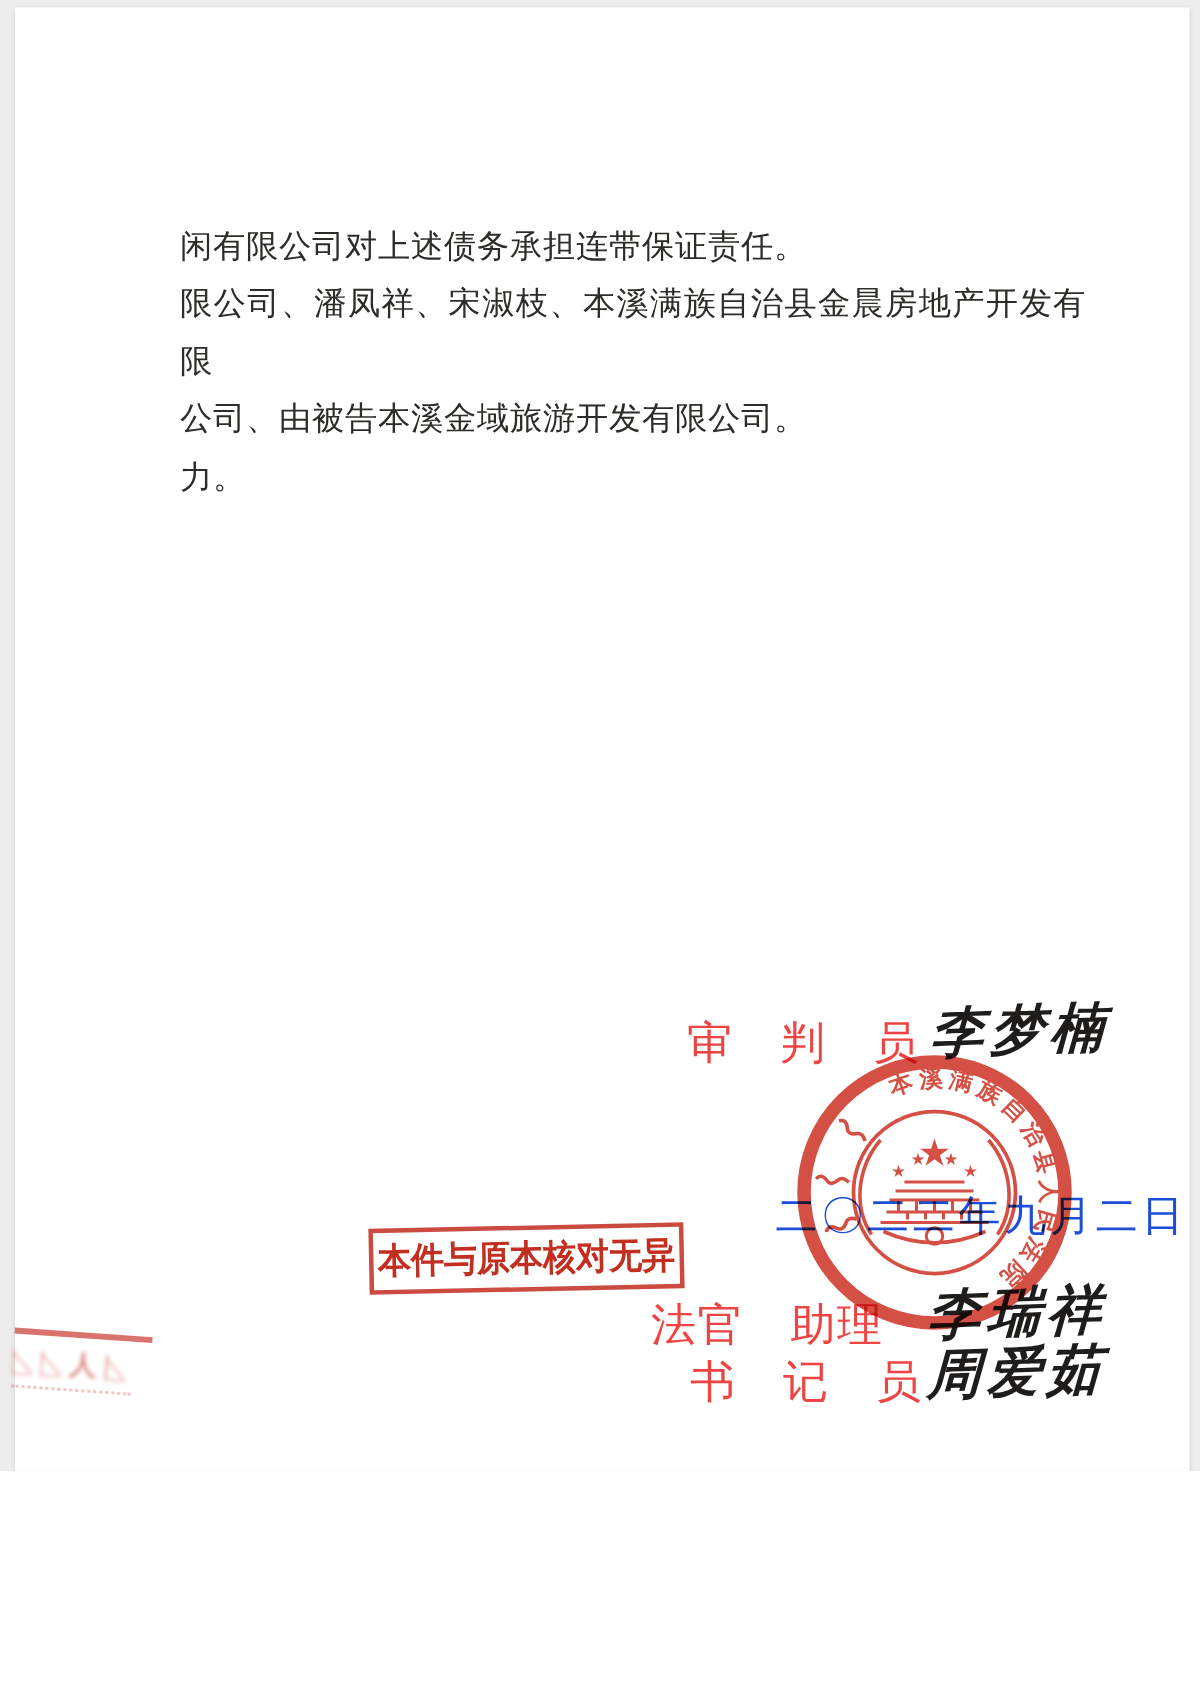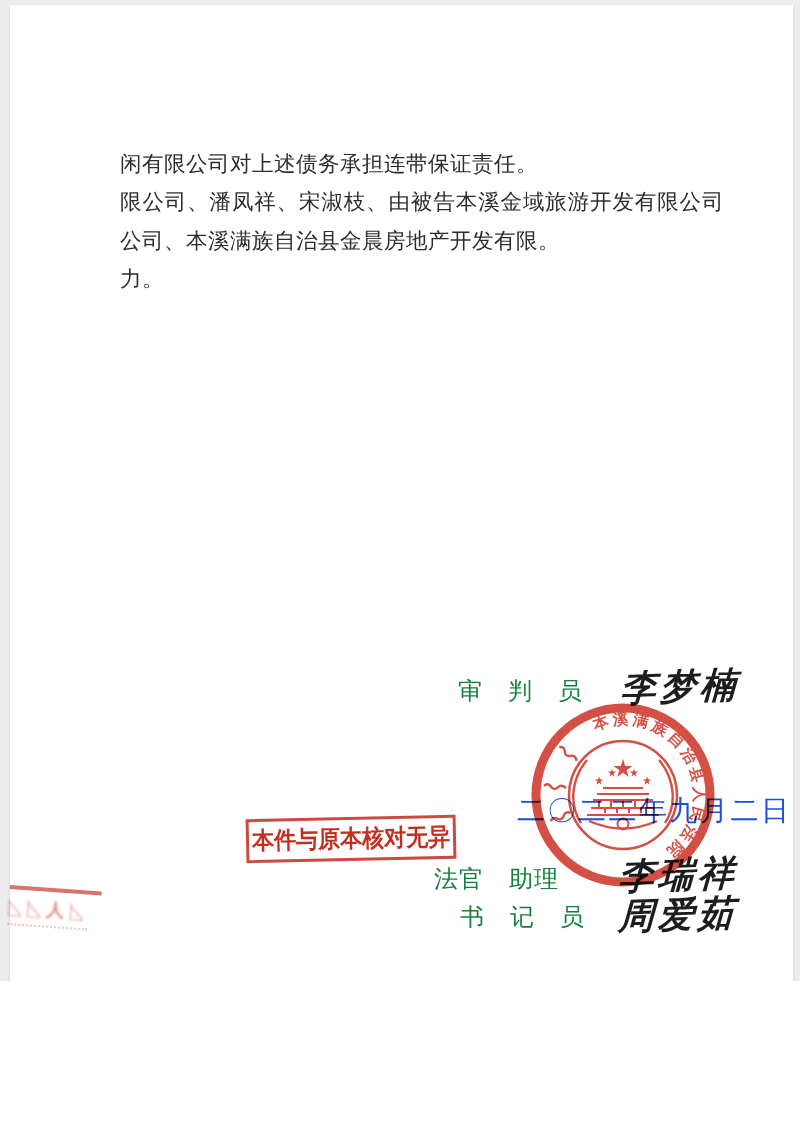--- a/index.html
+++ b/index.html
@@ -16,21 +16,21 @@
   
   .body-text{
     position:absolute;left:110px;top:140px;width:604px;
     font-size:21.5px;line-height:38.4px;color:#2e2c29;
     letter-spacing:0.5px;
   }
   .bline{width:604px;white-space:nowrap;}
   .bline.full{white-space:normal;text-align:justify;text-align-last:justify;}
   
   .sig-label{
-    position:absolute;font-size:24px;color:#15803d;letter-spacing:1px;
+    position:absolute;font-size:30px;color:#ef4444;letter-spacing:1px;
     white-space:nowrap;
   }
   .sig-name{
     position:absolute;font-size:36px;font-weight:bold;font-style:italic;
     color:#1f1d1b;letter-spacing:4px;white-space:nowrap;
     transform:rotate(-2deg) skewX(-4deg);
   }
   .date-line{
     position:absolute;left:507px;top:787px;font-size:28px;color:#1d4ed8;
     letter-spacing:2.5px;white-space:nowrap;z-index:1;
@@ -82,22 +82,22 @@
   }
 </style>
 </head>
 <body>
 
 <div class="canvas">
   <div class="sheet">
 
     <div class="body-text">
       <div class="bline">闲有限公司对上述债务承担连带保证责任。</div>
-      <div class="bline full">限公司、潘凤祥、宋淑枝、由被告本溪金域旅游开发有限公司</div>
-      <div class="bline">公司、本溪满族自治县金晨房地产开发有限。</div>
+      <div class="bline full">限公司、潘凤祥、宋淑枝、本溪满族自治县金晨房地产开发有限</div>
+      <div class="bline">公司、由被告本溪金域旅游开发有限公司。</div>
       <div class="bline">力。</div>
     </div>
 
     <div class="sig-label" style="left:448px;top:670px;">审　判　员</div>
     <div class="sig-name" style="left:610px;top:658px;">李梦楠</div>
 
     <div class="date-line">二〇二二年九月二日</div>
 
     <div class="sig-label" style="left:424px;top:858px;">法官　助理</div>
     <div class="sig-name" style="left:608px;top:846px;">李瑞祥</div>

